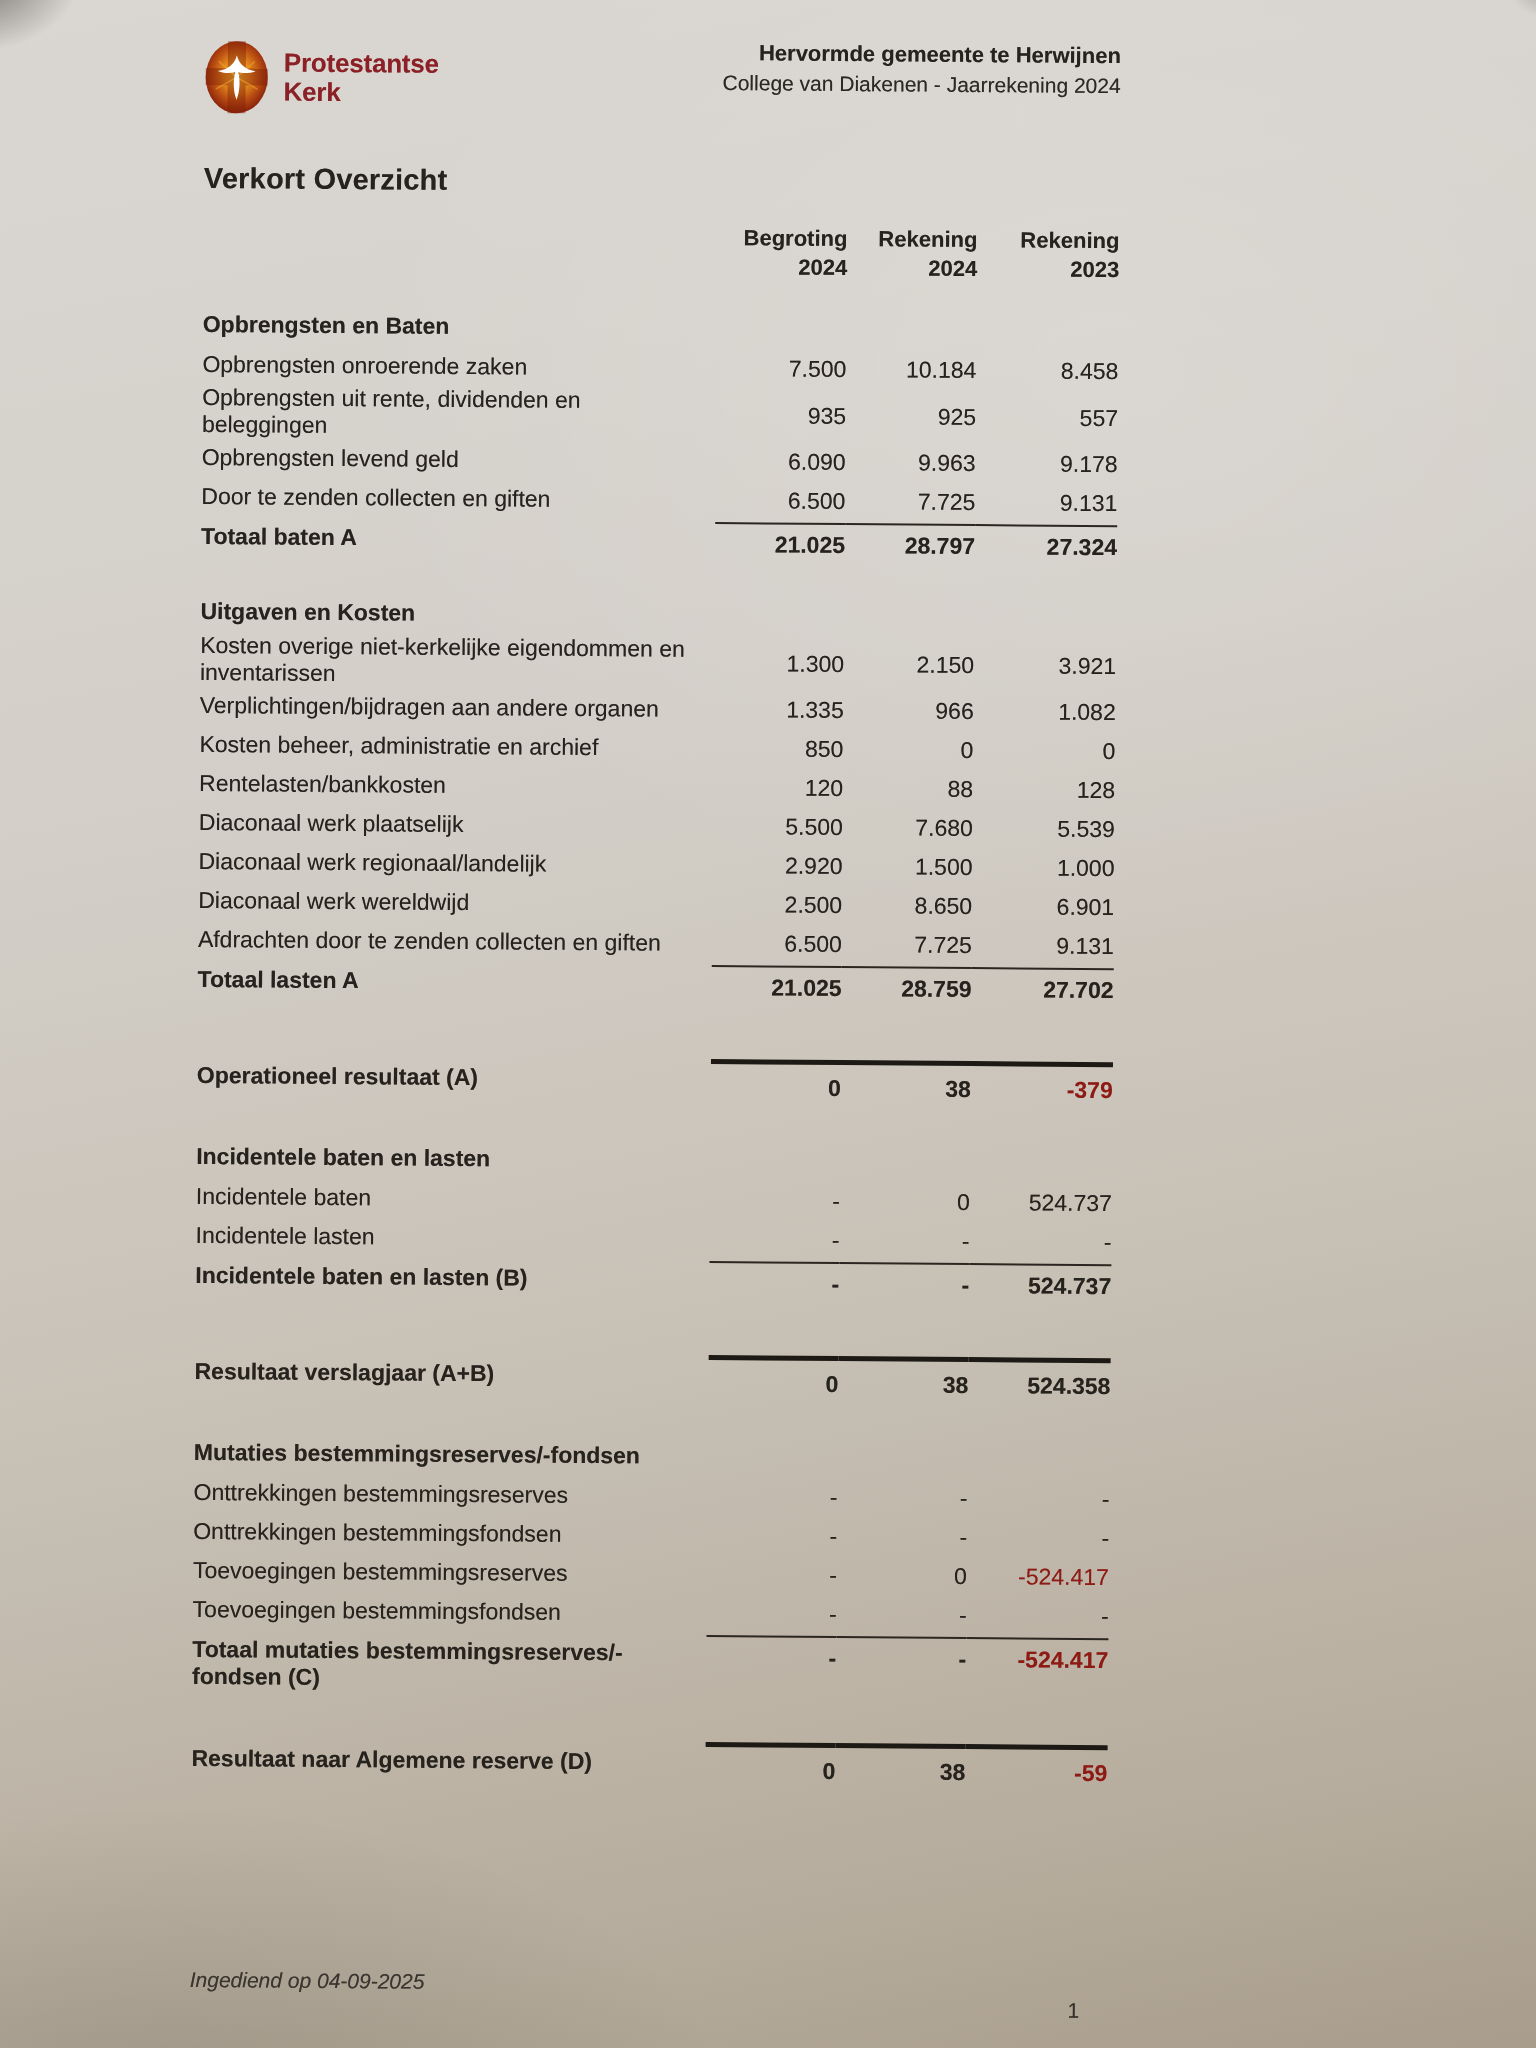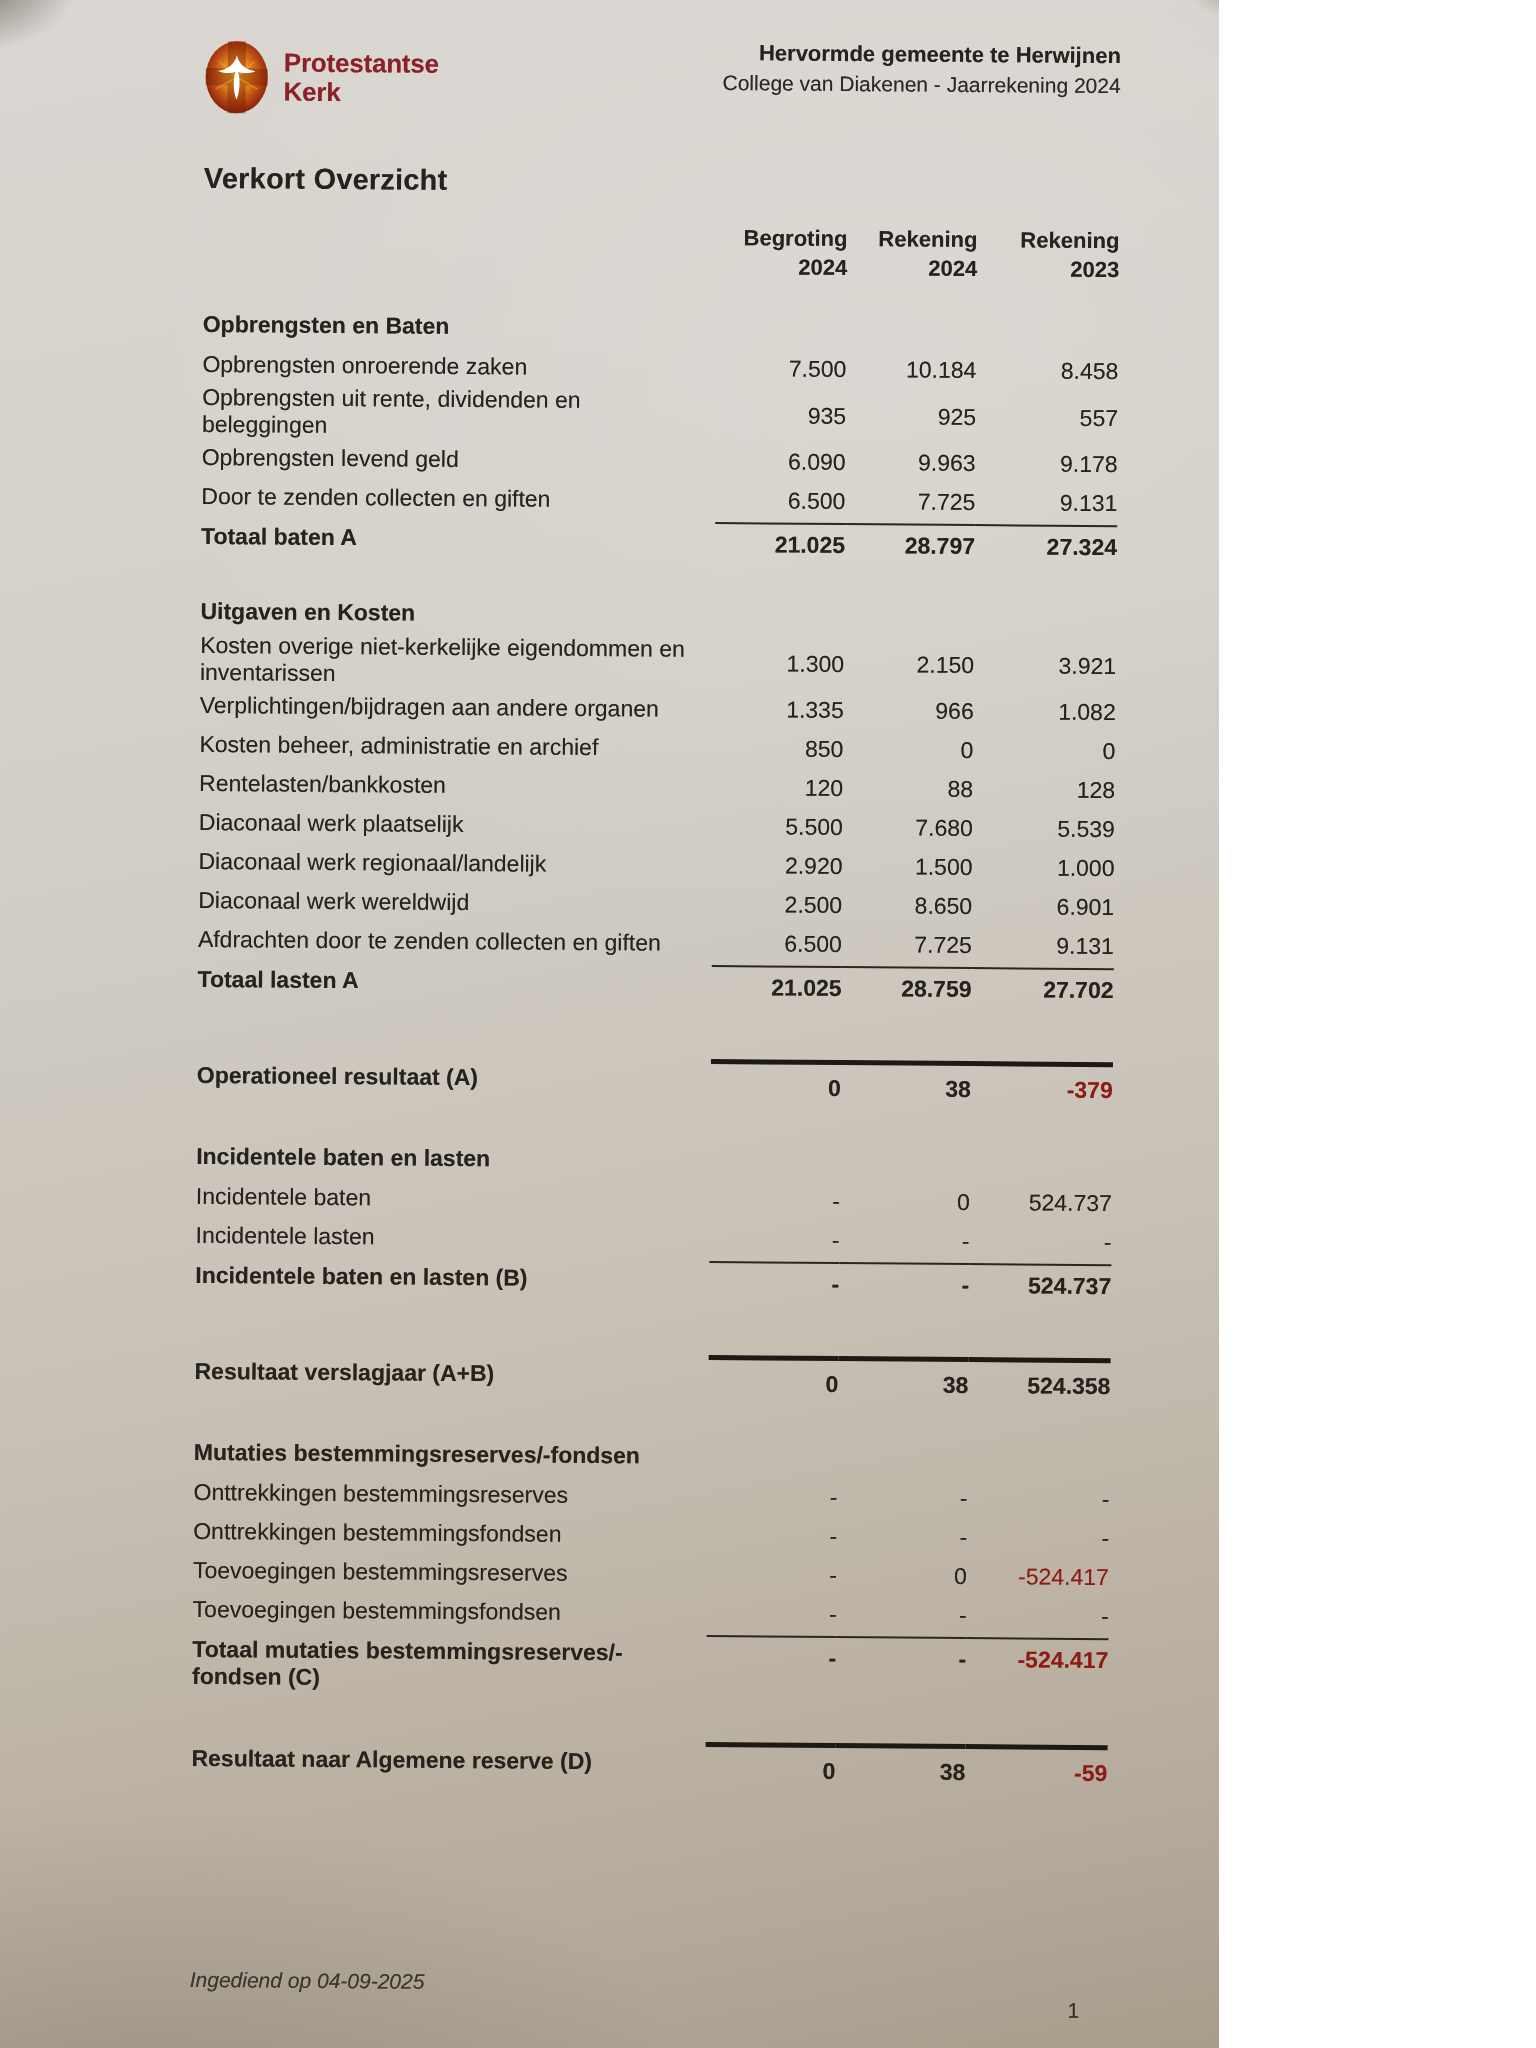--- a/index.html
+++ b/index.html
@@ -1,19 +1,19 @@
 <!DOCTYPE html>
 <html><head>
 <meta charset="utf-8">
 <style>
   html,body { margin:0; padding:0; }
   body { width:1536px; height:2048px; font-family:"Liberation Sans", sans-serif; }
 
   .sheet {
-    position:relative; width:1219px; height:2048px; overflow:hidden;
+    position:relative; width:1536px; height:2048px; overflow:hidden;
     color:#26221d;
     background:
       radial-gradient(150px 110px at -25px -25px, rgba(25,18,10,0.55), rgba(25,18,10,0) 70%),
       radial-gradient(60px 40px at 101% -10px, rgba(25,18,10,0.25), rgba(25,18,10,0) 70%),
       radial-gradient(1250px 950px at 72% 18%, rgba(255,255,255,0.12), rgba(255,255,255,0) 62%),
       radial-gradient(900px 500px at 10% 104%, rgba(40,30,18,0.16), rgba(40,30,18,0) 65%),
       linear-gradient(169deg, #dad7d2 0%, #d3cfc8 36%, #c8c1b6 62%, #b6ac9d 88%, #a89d8b 100%);
   }
 
   .content { position:absolute; left:205px; top:40px; width:916px; height:1980px;

